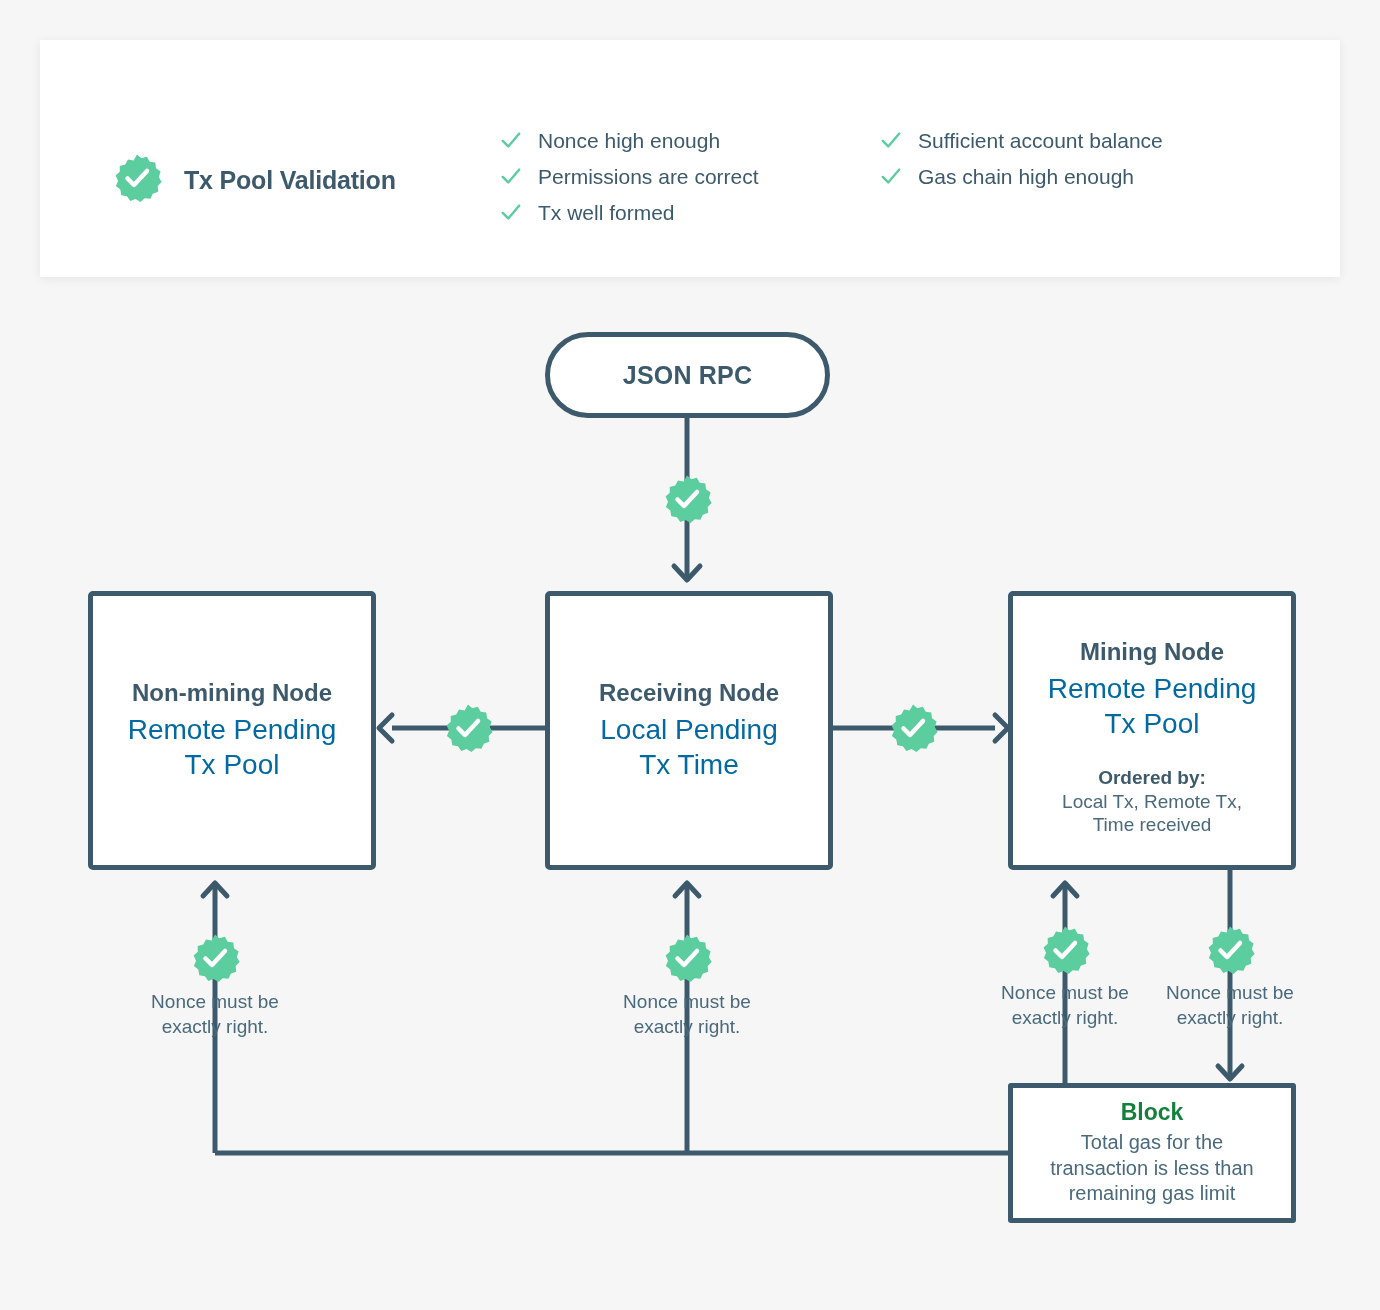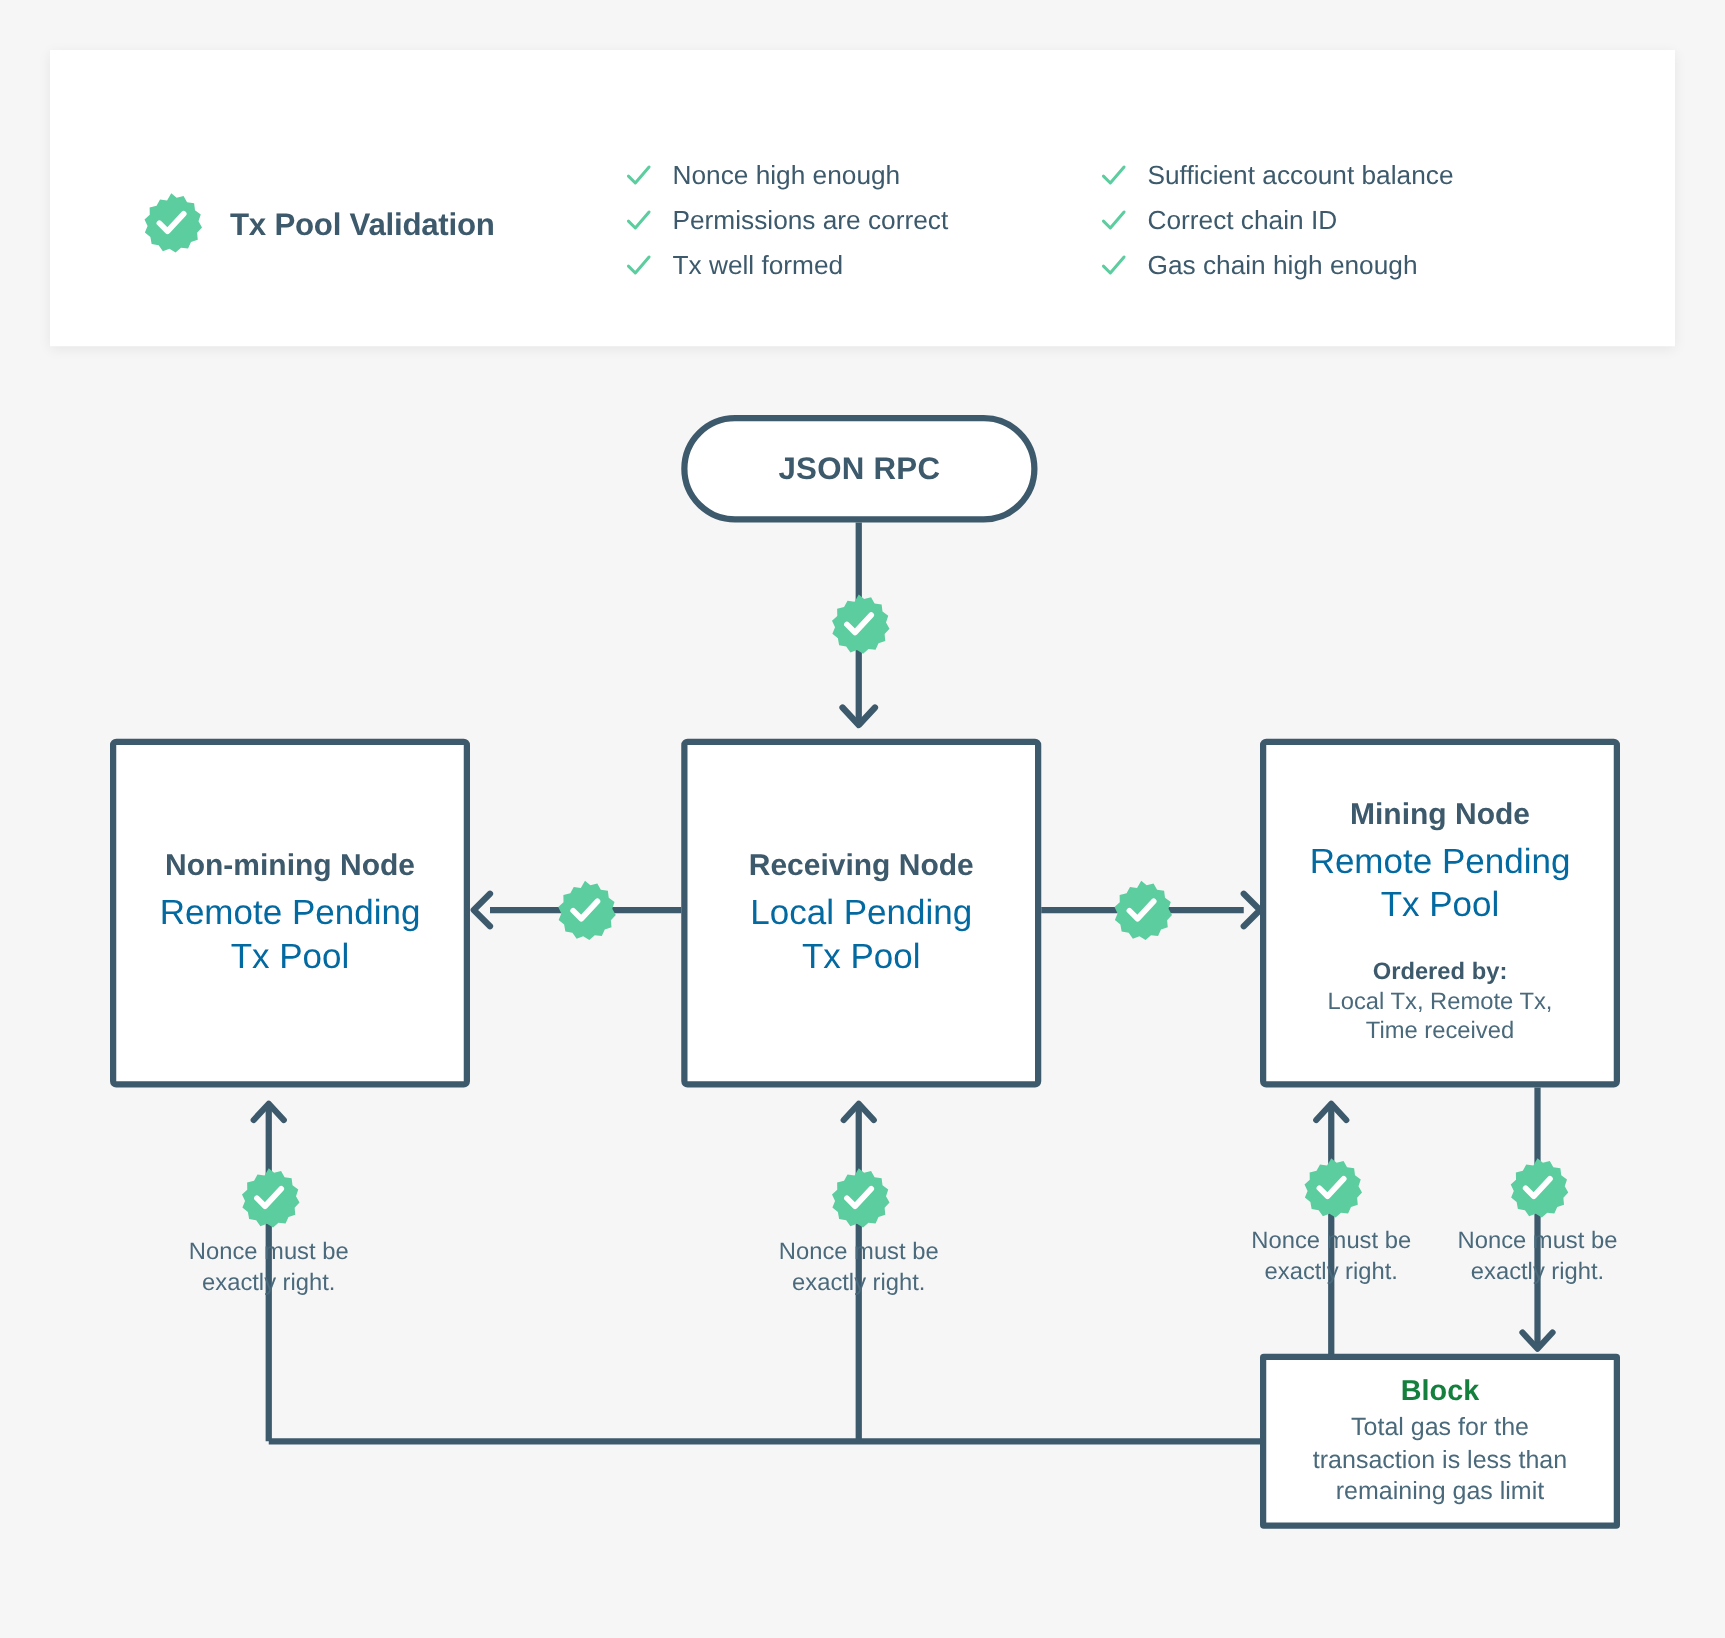--- a/index.html
+++ b/index.html
@@ -294,49 +294,41 @@
               </svg>
           </span>
           <span class="check-label">Sufficient account balance</span>
         </div>
         <div class="check-row">
           <span>
             <svg class="tick-svg" width="22" height="22" viewBox="0 0 24 24">
                 <path d="M3 13 L9 19 L21 5" fill="none" stroke="#5bcd9e" stroke-width="2.6" stroke-linecap="round" stroke-linejoin="round"></path>
               </svg>
           </span>
-          <span class="check-label">Correct chain ID</span>
-        </div>
-        <div class="check-row">
-          <span>
-            <svg class="tick-svg" width="22" height="22" viewBox="0 0 24 24">
-                <path d="M3 13 L9 19 L21 5" fill="none" stroke="#5bcd9e" stroke-width="2.6" stroke-linecap="round" stroke-linejoin="round"></path>
-              </svg>
-          </span>
           <span class="check-label">Gas chain high enough</span>
         </div>
       </div>
 
     </div>
   </div>
 
   <div class="pill" style="left:545px; top:332px; width:285px; height:86px;">
     <span class="pill-label">JSON RPC</span>
   </div>
 
   <div class="nodebox" style="left:88px; top:591px; width:288px; height:279px;">
     <div class="node-title">Non-mining Node</div>
     <div class="node-sub">Remote Pending
 Tx Pool</div>
   </div>
 
   <div class="nodebox" style="left:545px; top:591px; width:288px; height:279px;">
     <div class="node-title">Receiving Node</div>
     <div class="node-sub">Local Pending
-Tx Pool</div>
+Tx Time</div>
   </div>
 
   <div class="nodebox" style="left:1008px; top:591px; width:288px; height:279px; justify-content:flex-start; padding-top:42px;">
     <div class="node-title">Mining Node</div>
     <div class="node-sub">Remote Pending
 Tx Pool</div>
     <div class="node-extra-title">Ordered by:</div>
     <div class="node-extra-body">Local Tx, Remote Tx,
 Time received</div>
   </div>

